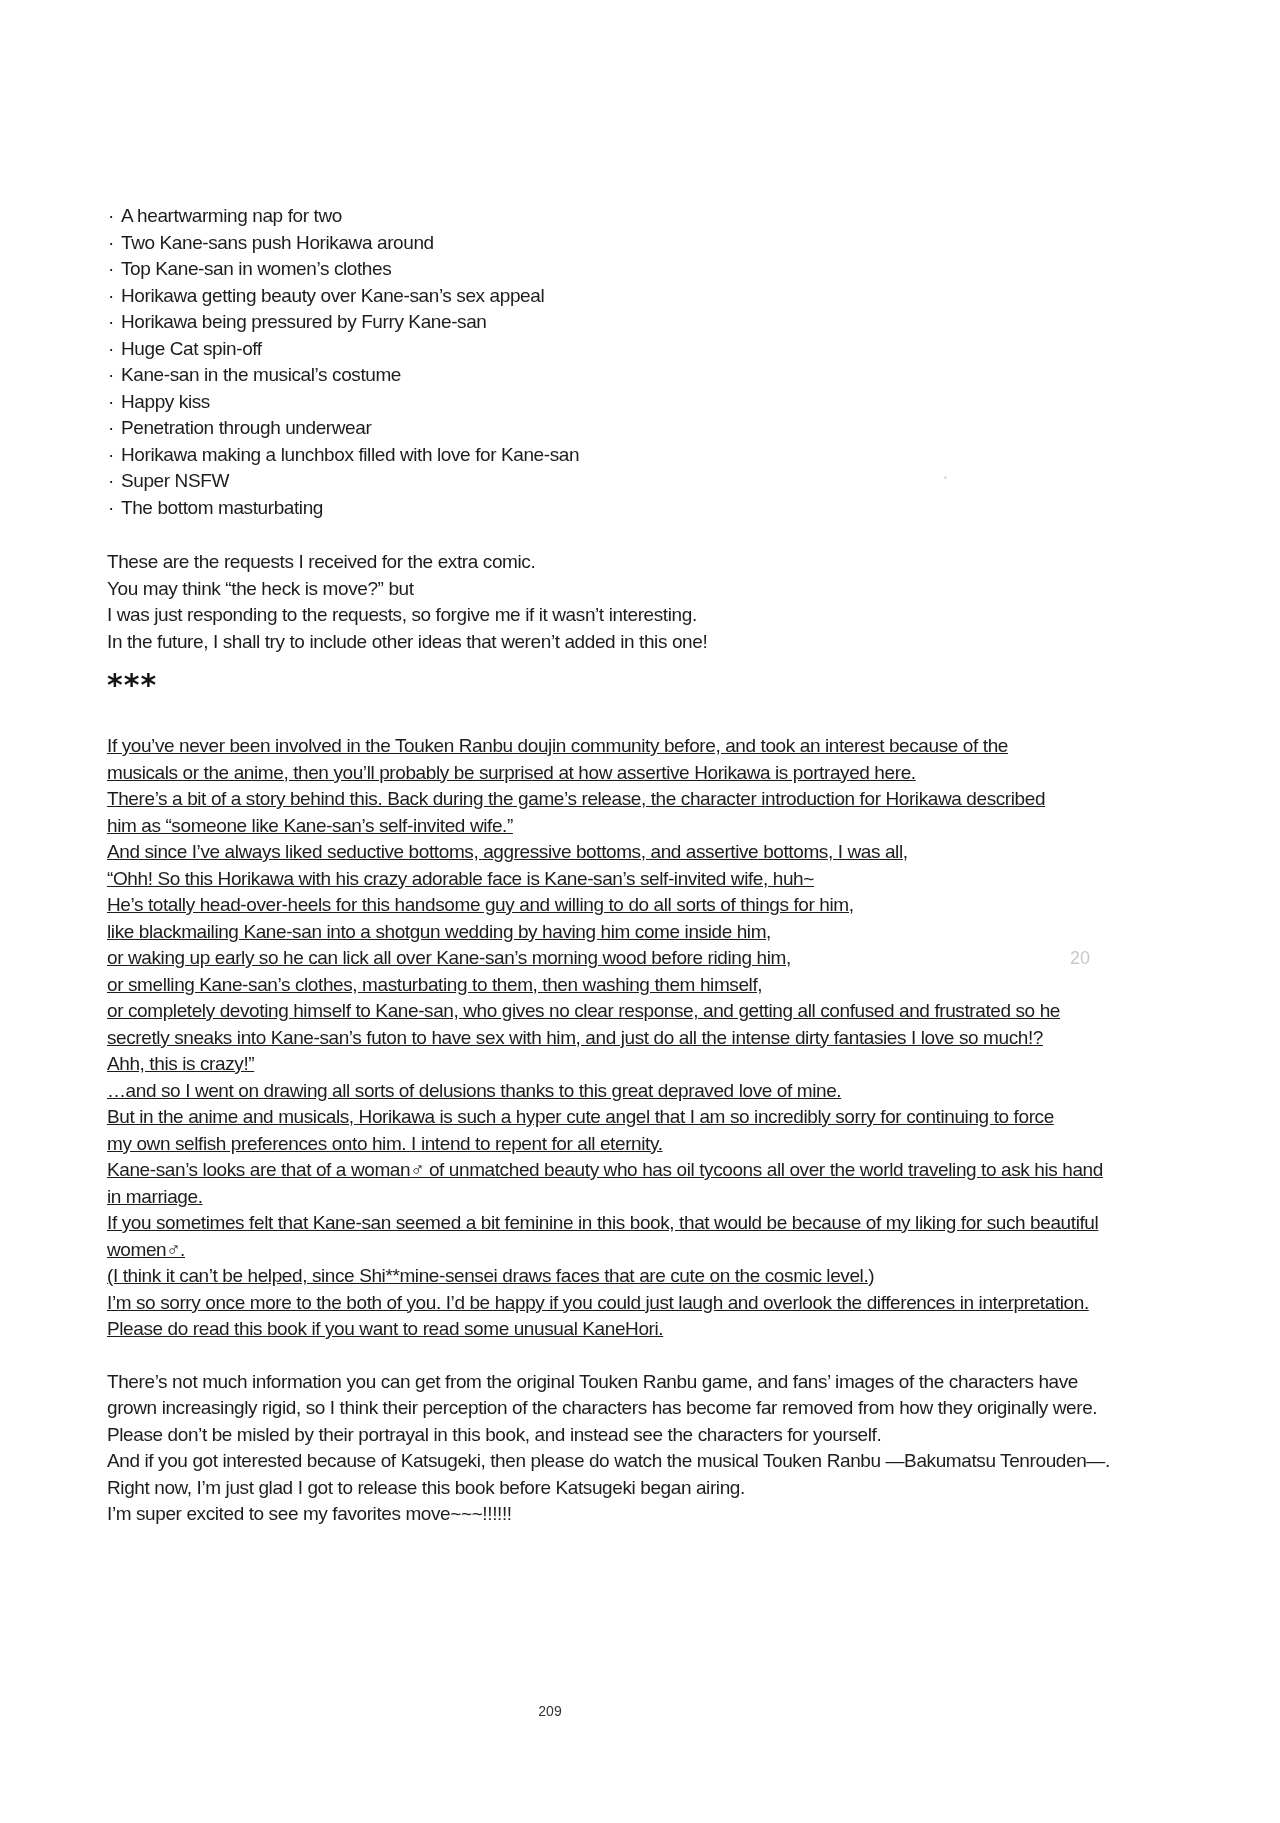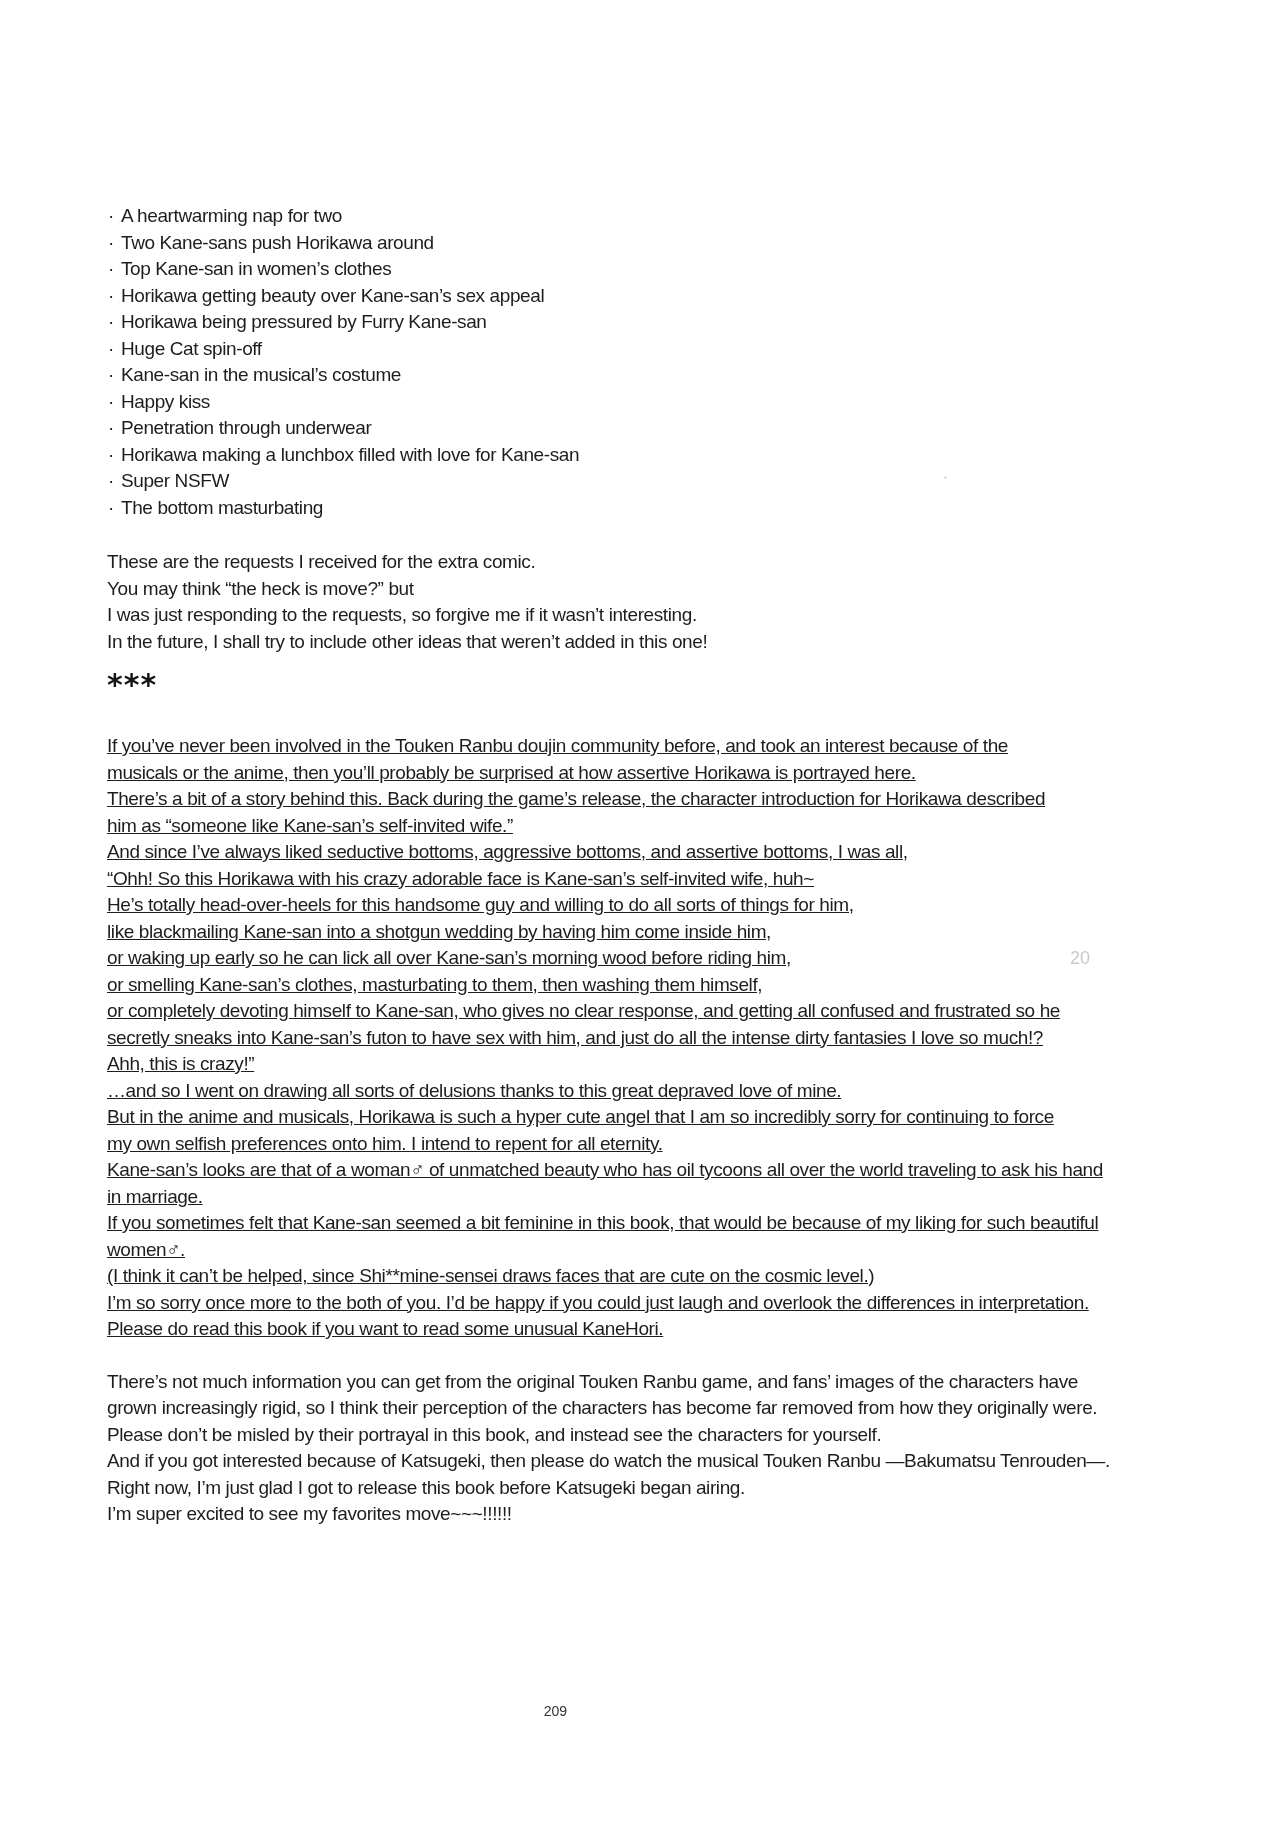--- a/index.html
+++ b/index.html
@@ -45,24 +45,24 @@
     line-height: 36px;
     letter-spacing: 1px;
     color: #151515;
     font-family: "DejaVu Sans", "Liberation Sans", sans-serif;
   }
   .para-main      { margin-top: 30px; text-decoration: underline; }
   .para-community { margin-top: 26px; }
   .para-closing   { }
   .page-number {
     position: absolute;
-    left: 507px;
+    left: 520px;
     top: 1703px;
     width: 60px;
-    text-align: right;
+    text-align: center;
     font-size: 14px;
     letter-spacing: 0;
     color: #333333;
   }
   .margin-artifact {
     position: absolute;
     left: 1051px;
     top: 948px;
     font-size: 18px;
     color: #c9c9c9;

